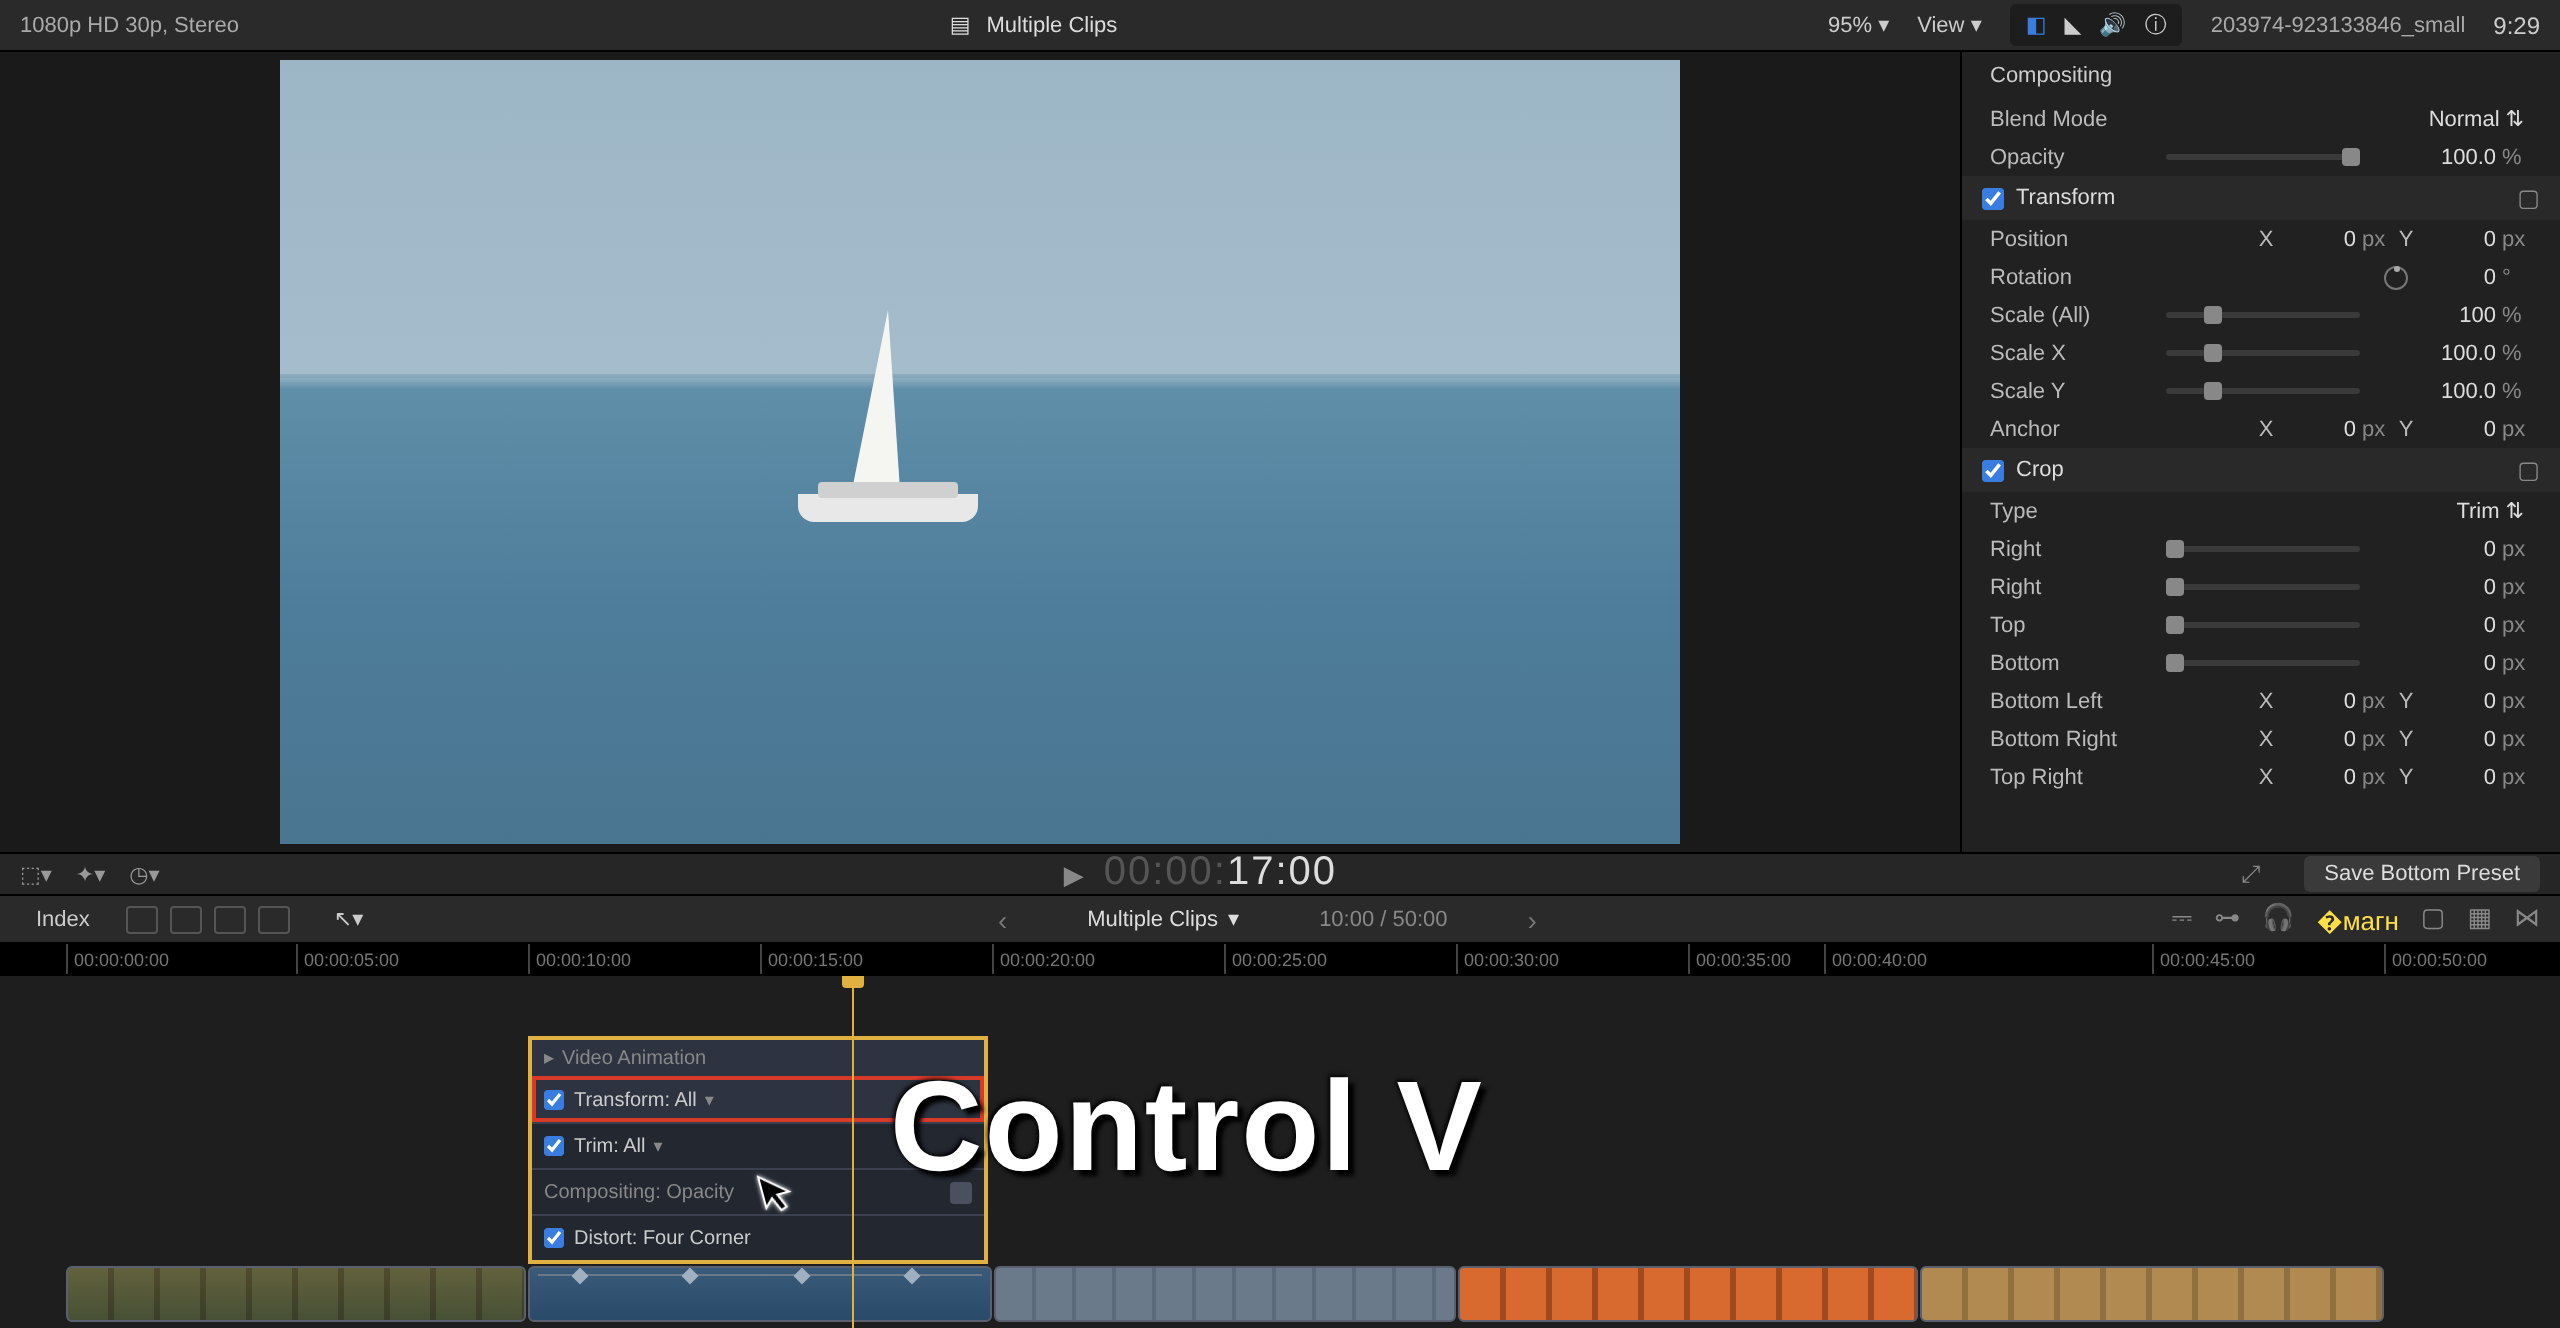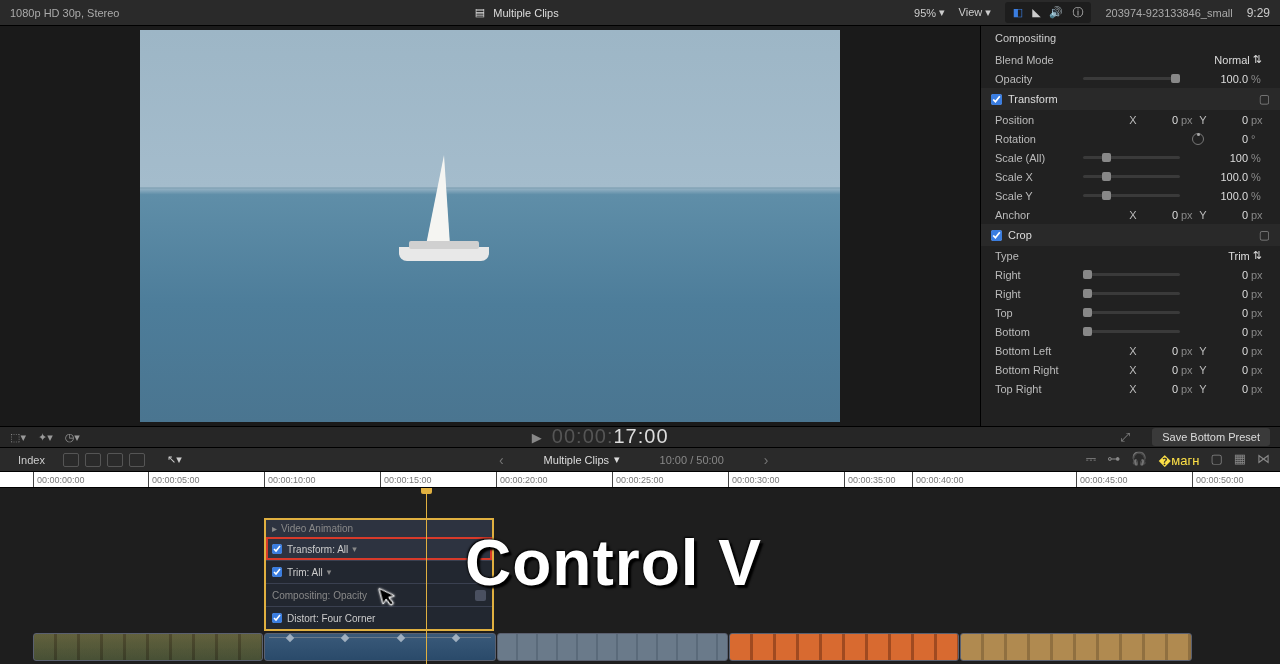--- a/index.html
+++ b/index.html
@@ -63,38 +63,38 @@
 .tl-header .tl-icons span { width: 16px; height: 14px; border: 1px solid #555; border-radius: 2px; cursor: pointer; }
 .tl-header .center { flex: 1; display: flex; align-items: center; justify-content: center; gap: 40px; }
 .tl-header .nav-arrow { color: #777; cursor: pointer; font-size: 14px; }
 .tl-header .proj-name { color: #ddd; display: flex; align-items: center; gap: 5px; }
 .tl-header .dur { color: #888; font-size: 11px; }
 .tl-header .right-icons { display: flex; gap: 11px; color: #888; }
 .tl-header .right-icons span { cursor: pointer; font-size: 13px; }
 .tl-header .right-icons .active { color: #fde047; }
 
 
-.ruler { height: 16px; background: #ffffff; border-bottom: 1px solid #000; position: relative; font-size: 9px; color: #777; }
+.ruler { height: 16px; background: #000000; border-bottom: 1px solid #000; position: relative; font-size: 9px; color: #777; }
 .ruler .tick { position: absolute; top: 0; bottom: 0; border-left: 1px solid #444; padding-left: 3px; line-height: 16px; }
 .playhead { position: absolute; top: 0; width: 1px; background: #e0b040; z-index: 50; }
 .playhead-head { position: absolute; top: -2px; left: -5px; width: 11px; height: 8px; background: #e0b040; border-radius: 2px; }
 
 
 .tracks { position: relative; height: 176px; background: #1e1e1e; overflow: hidden; }
 
 .anim-panel { position: absolute; left: 264px; top: 30px; width: 230px; background: rgba(35,40,50,.92); border: 2px solid #e0b040; z-index: 20; }
 .anim-panel .aph { background: #2d3340; padding: 3px 6px; font-size: 10px; color: #888; display:flex; align-items:center; gap:4px; }
 .anim-panel .ap-row { display: flex; align-items: center; padding: 4px 6px; font-size: 10px; color: #ccc; border-top: 1px solid #3a4050; position: relative; height: 23px; }
 .anim-panel .ap-row input[type=checkbox] { accent-color: #3a7de0; margin-right: 5px; width: 10px; height: 10px; }
 .anim-panel .ap-row.highlight { outline: 2px solid #d83a2a; outline-offset: -2px; background: #2d3340; }
 .anim-panel .ap-row .chev { margin-left: 4px; color: #888; font-size: 9px; }
 .anim-panel .ap-row .reveal { margin-left: auto; width: 11px; height: 11px; background: #4a5060; border-radius: 2px; }
 .anim-panel .ap-row.nocb { padding-left: 6px; }
 
-.overlay-text { position: absolute; left: 445px; top: 38px; font-size: 64px; font-weight: 800; color: #fff; text-shadow: 3px 3px 2px #000, -1px -1px 2px #000; z-index: 30; letter-spacing: 1px; margin-left: 20px; }
+.overlay-text { position: absolute; left: 445px; top: 38px; font-size: 64px; font-weight: 800; color: #fff; text-shadow: 3px 3px 2px #000, -1px -1px 2px #000; z-index: 30; letter-spacing: 1px; }
 
 .cursor { position: absolute; left: 381px; top: 97px; z-index: 40; font-size: 18px; color: #000; transform: rotate(-15deg); }
 .cursor svg { filter: drop-shadow(0 0 1px #fff); }
 
 .clips-row { position: absolute; left: 33px; top: 145px; right: 10px; height: 28px; display: flex; gap: 1px; }
 .clip { height: 100%; border: 1px solid #5a6070; border-radius: 3px; position: relative; overflow: hidden; }
 .c1 { width: 230px; background: repeating-linear-gradient(90deg, #d88a40 0 20px, #b06a30 20px 23px), linear-gradient(#3a5a7a,#2a4a6a); background-blend-mode: overlay; }
 .c2 { width: 232px; background: linear-gradient(#3a5a7a,#2a4a6a); position: relative; }
 .c2 .kf-track { position: absolute; inset: 3px 4px 10px; border-top: 1px solid #6a7a8a; }
 .c2 .kf { position: absolute; width: 6px; height: 6px; background: #a0b0c0; transform: rotate(45deg); top: -3px; }

